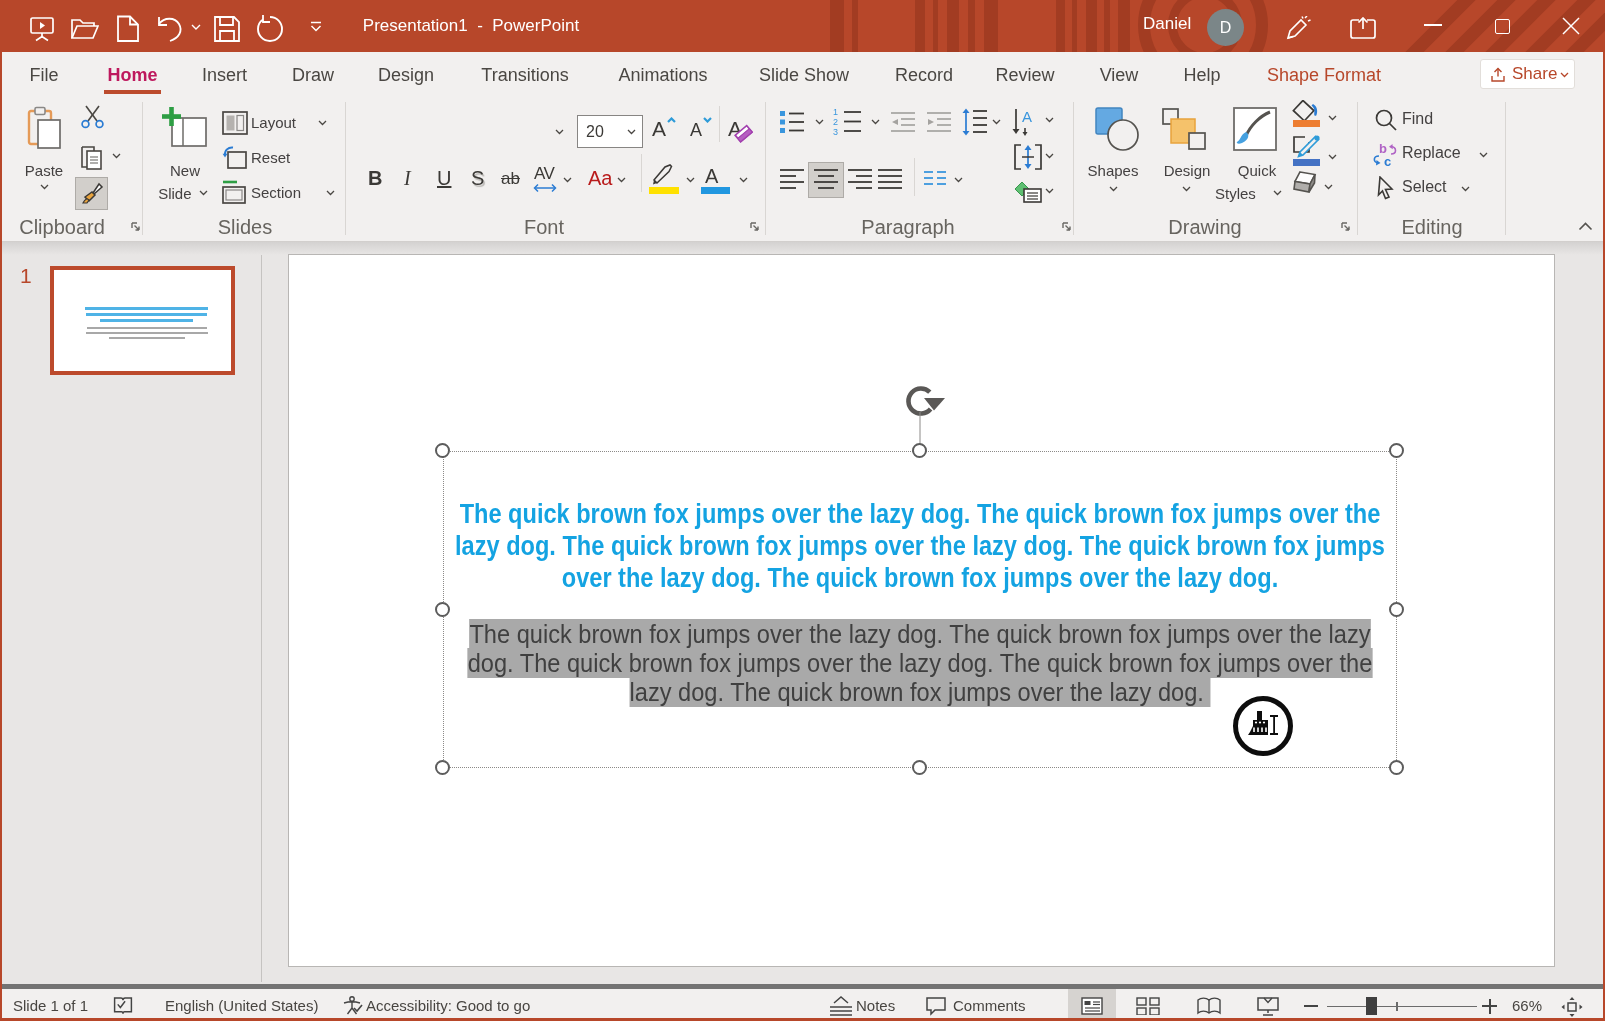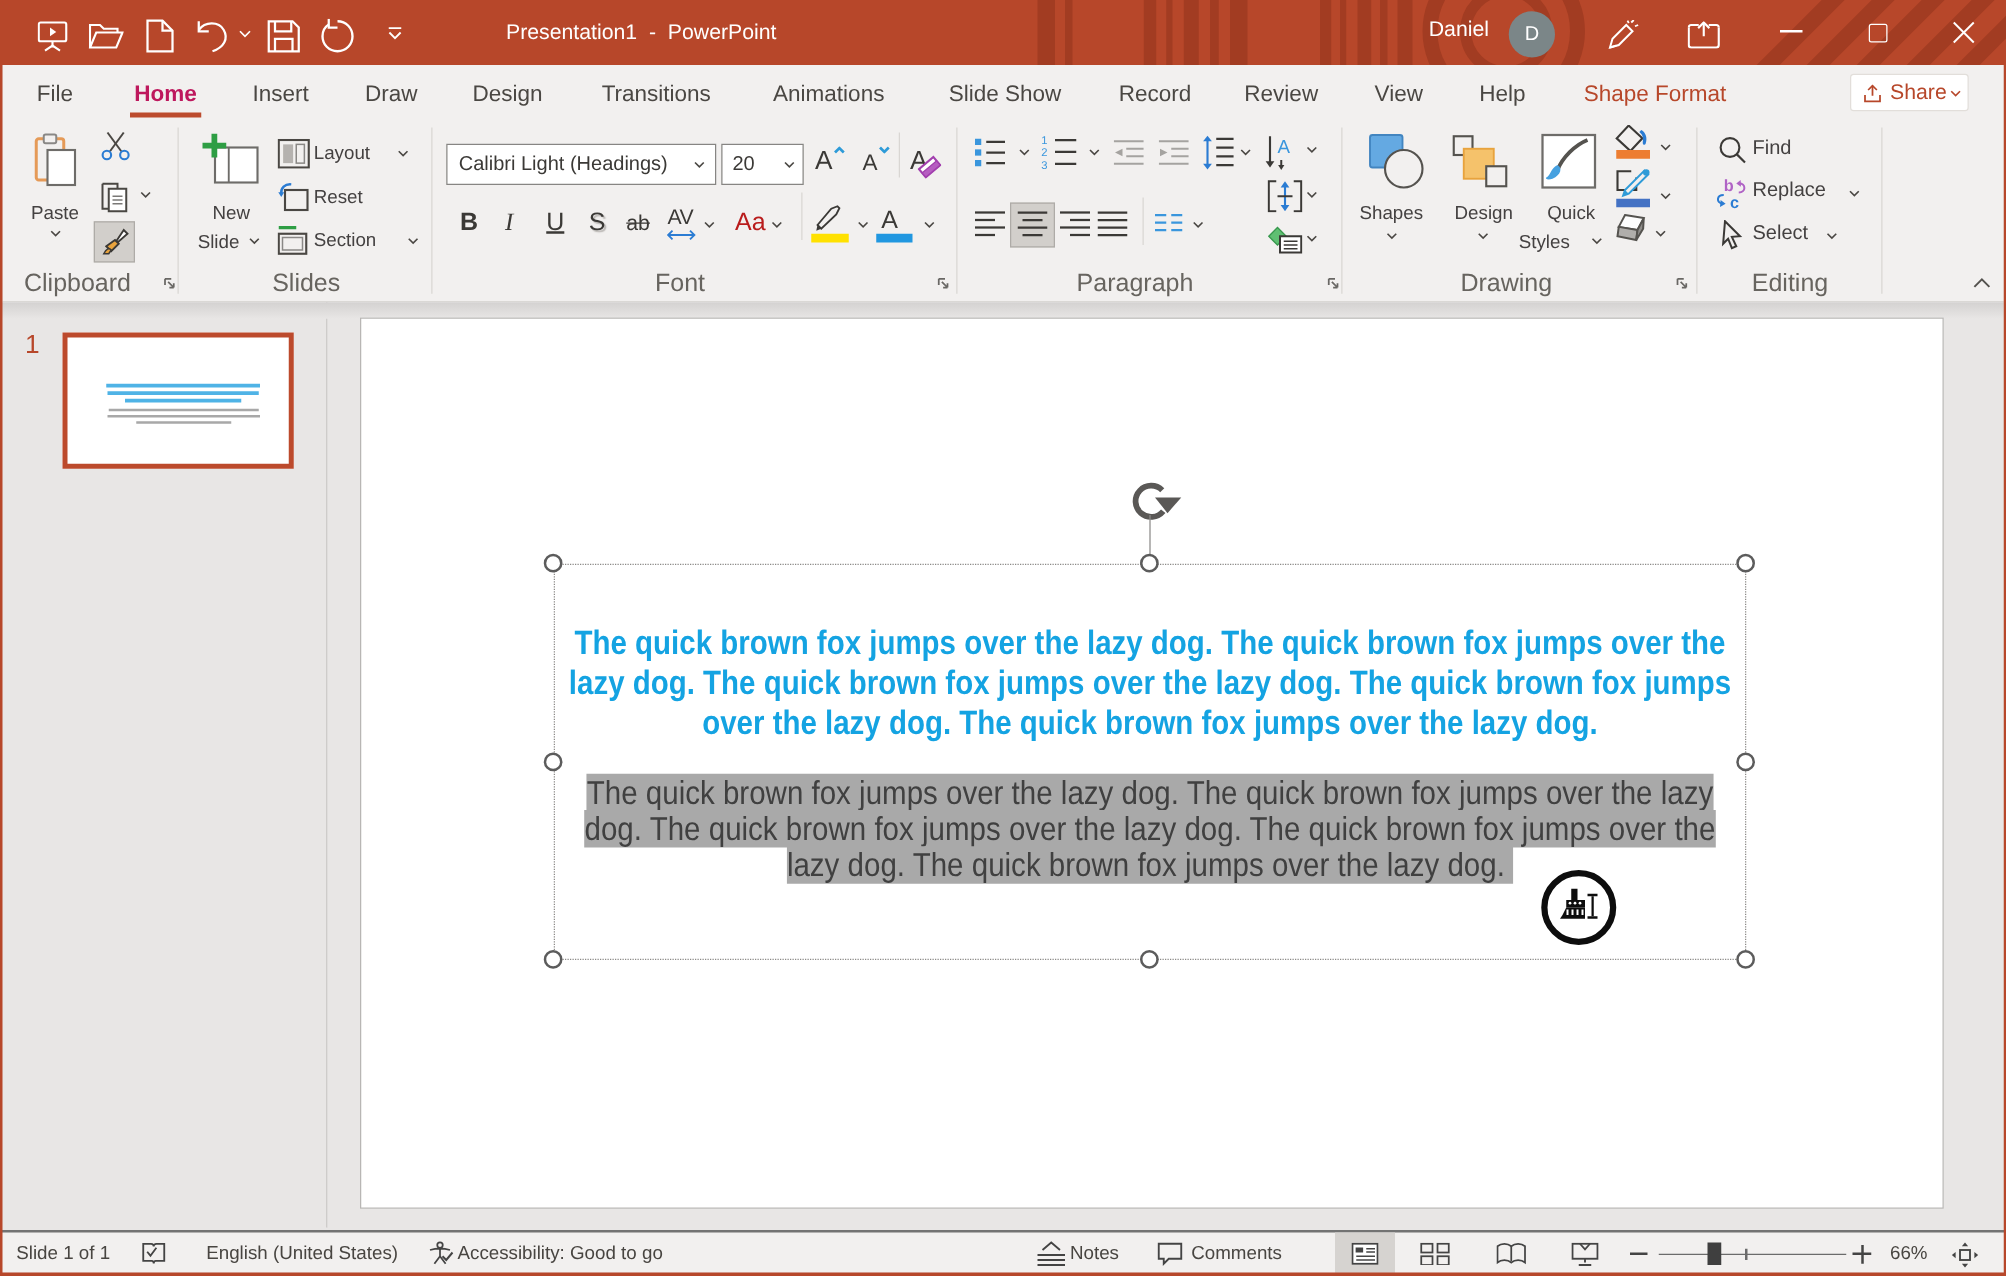--- a/index.html
+++ b/index.html
@@ -3,21 +3,21 @@
 <meta charset="utf-8">
 <style>
   * { margin:0; padding:0; box-sizing:border-box; }
   html,body { width:1605px; height:1021px; overflow:hidden; }
   body { font-family:"Liberation Sans", sans-serif; position:relative; background:#e8e6e5; }
   .abs { position:absolute; }
 
   
   #titlebar { position:absolute; left:0; top:0; width:1605px; height:52px; background:#b7472a; overflow:hidden; }
   .deco { position:absolute; background:#a23c22; }
-  #titletext { position:absolute; left:361px; top:0; width:220px; height:44px; line-height:52px; color:#fff; font-size:17px; text-align:center; white-space:nowrap;margin-left:42px; }
+  #titletext { position:absolute; left:361px; top:0; width:220px; height:44px; line-height:52px; color:#fff; font-size:17px; text-align:center; white-space:nowrap; }
   #searchbox { position:absolute; left:606px; top:10px; width:432px; height:36px; background:#f8cfc0; border-radius:2px; }
   #searchbox .stx { position:absolute; left:77px; top:8px; font-size:17px; color:#7c2d16; }
   #username { position:absolute; left:1143px; top:14px; color:#fff; font-size:17px; }
   #avatar { position:absolute; left:1207px; top:9px; width:37px; height:37px; border-radius:50%; background:#7b8688; color:#fff; font-size:16px; text-align:center; line-height:37px; }
 
   
   #tabrow { position:absolute; left:2px; top:52px; width:1601px; height:44px; background:#f2f0ef; }
   .tab { position:absolute; top:0; height:44px; line-height:46px; font-size:18px; color:#4a4743; text-align:center; }
   #tab-home { font-weight:bold; color:#be185d; }
   #homeline { position:absolute; left:102px; top:38px; width:57px; height:4px; background:#bc4b2d; }
@@ -46,21 +46,21 @@
   
   #headtext { position:absolute; left:-42px; top:256px; width:1400px; text-align:center; font-weight:bold; color:#14a3e2; font-size:27px; line-height:32px; white-space:nowrap; transform:scaleX(0.873); transform-origin:50% 0; }
   #bodytext { position:absolute; left:-42px; top:378px; width:1400px; text-align:center; color:#404040; font-size:26.5px; line-height:29px; white-space:nowrap; transform:scaleX(0.891); transform-origin:50% 0; }
   #bodytext .hl { background:#a9a9a9; }
 
   
   #selrect { position:absolute; left:181px; top:209px; width:954px; height:317px; border:1px dotted #8c8a88; }
   .handle { position:absolute; width:15px; height:15px; border-radius:50%; background:#fff; border:2.5px solid #5c5c5c; }
 
   
-  #statusbar { position:absolute; left:0px; top:984px; width:1605px; height:34px; background:#f2f0ef; border-top:2px solid #737373; font-size:15px; color:#484541; }
+  #statusbar { position:absolute; left:0px; top:984px; width:1605px; height:34px; background:#f2f0ef; border-top:5px solid #737373; font-size:15px; color:#484541; }
   .sitem { position:absolute; top:8px; white-space:nowrap; }
 
   
   #bleft { position:absolute; left:0; top:52px; width:2px; height:969px; background:#b7472a; }
   #bright { position:absolute; left:1603px; top:52px; width:2px; height:969px; background:#b7472a; }
   #bbottom { position:absolute; left:0; top:1018px; width:1605px; height:3px; background:#b7472a; }
 </style>
 </head>
 <body>
 
@@ -258,21 +258,20 @@
     <line x1="1" y1="2" x2="15" y2="2" stroke="#2e9e44" stroke-width="2.6"></line>
     <rect x="1" y="7" width="22" height="16" fill="none" stroke="#4a4743" stroke-width="1.7"></rect>
     <rect x="4" y="10" width="16" height="10" fill="none" stroke="#8a8886" stroke-width="1.2"></rect>
   </svg>
   <div class="rtext" style="left:249px;top:88px">Section</div>
   <svg class="chev" style="left:324px;top:94px" viewBox="0 0 9 6">
       <path d="M1 1 L4.5 4.5 L8 1" fill="none" stroke="#4a4743" stroke-width="1.3"></path>
     </svg>
   <div class="glabel" style="left:183px">Slides</div>
 
-  <div class="fontbox" style="left:355px;top:19px;width:216px;height:33px;line-height:31px;padding-left:9px">Calibri Light (Headings)</div>
   <svg class="chev" style="left:553px;top:33px" viewBox="0 0 9 6">
       <path d="M1 1 L4.5 4.5 L8 1" fill="none" stroke="#4a4743" stroke-width="1.3"></path>
     </svg>
   <div class="fontbox" style="left:575px;top:19px;width:66px;height:33px;line-height:31px;padding-left:8px">20</div>
   <svg class="chev" style="left:625px;top:33px" viewBox="0 0 9 6">
       <path d="M1 1 L4.5 4.5 L8 1" fill="none" stroke="#4a4743" stroke-width="1.3"></path>
     </svg>
   <div class="abs" style="left:650px;top:21px;font-size:21px;color:#3b3936">A</div>
   <svg class="chev" style="left:665px;top:21px;transform:rotate(180deg)" viewBox="0 0 9 6">
       <path d="M1 1 L4.5 4.5 L8 1" fill="none" stroke="#2e9bd8" stroke-width="2.2"></path>

